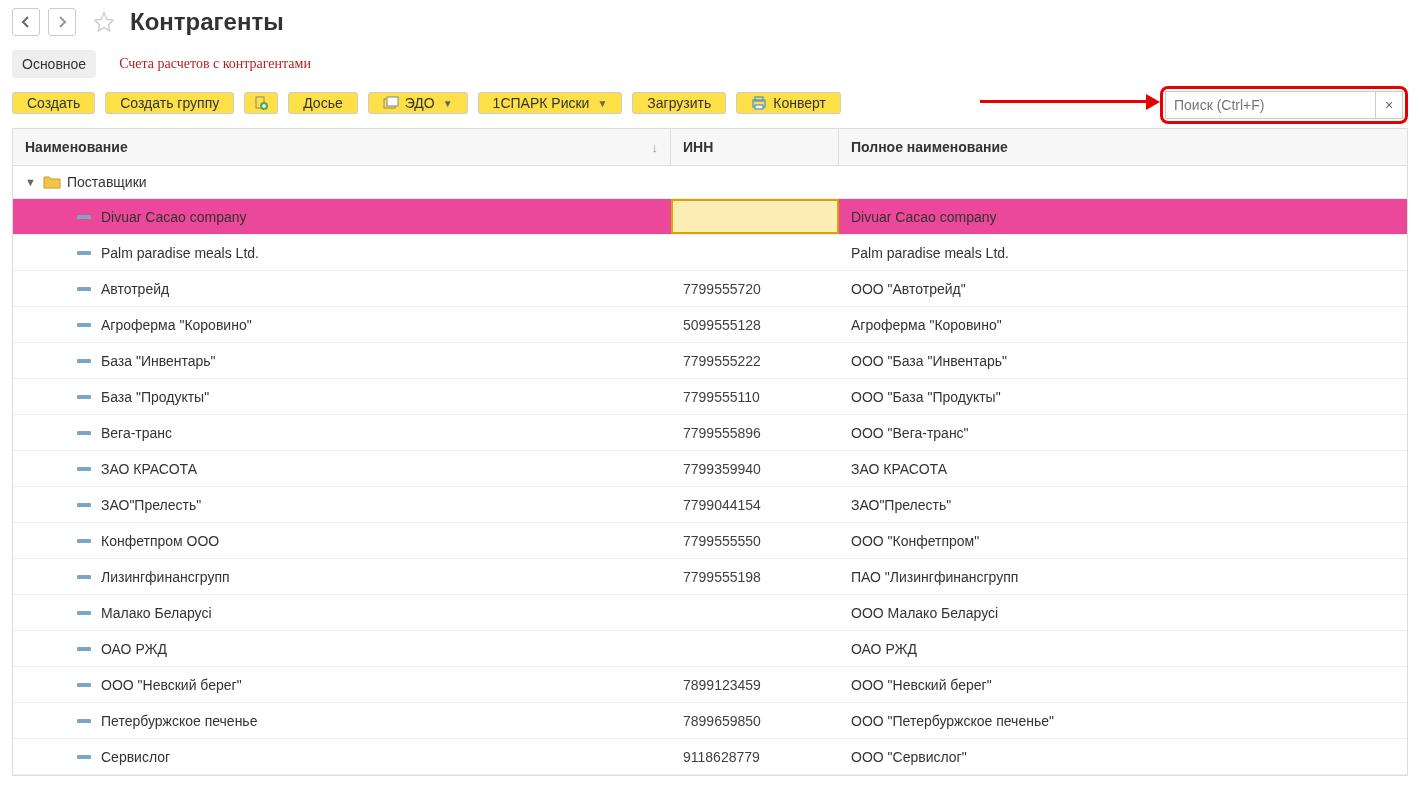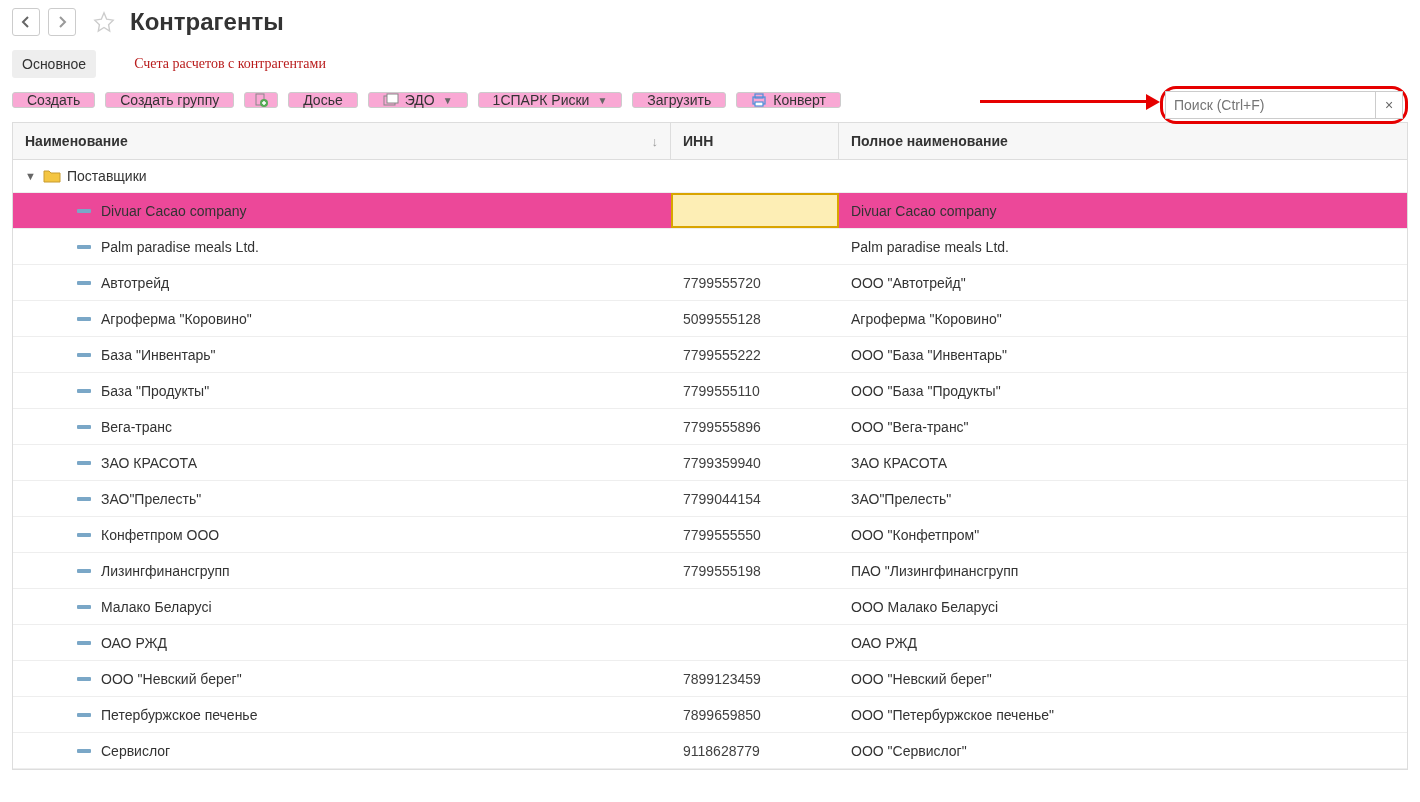--- a/index.html
+++ b/index.html
@@ -1,32 +1,32 @@
 <!DOCTYPE html>
 <html><head>
 <meta charset="utf-8">
 <style>
 * { box-sizing: border-box; margin: 0; padding: 0; }
 body { font-family: Arial, sans-serif; font-size: 14px; color: #333; background: #fff; width: 1420px; }
 .top-bar { display: flex; align-items: flex-start; padding: 8px 12px; gap: 8px; }
 .nav-btn { width: 28px; height: 28px; border: 1px solid #ccc; background: #fff; border-radius: 3px; display: flex; align-items: center; justify-content: center; cursor: pointer; font-size: 16px; color: #666; }
 .star-icon { width: 28px; height: 28px; display: flex; align-items: center; justify-content: center; color: #ccc; font-size: 22px; margin-left: 6px; }
 .page-title { font-size: 24px; color: #333; margin-left: 4px; }
-.tabs { display: flex; align-items: center; padding: 6px 12px; gap: 28px; }
+.tabs { display: flex; align-items: center; padding: 6px 12px; gap: 13px; }
 .tab { padding: 6px 10px; cursor: pointer; }
 .tab.active { background: #eee; border-radius: 3px; }
 .tab.link { color: #b91c1c; font-family: Liberation Serif, serif; }
 .toolbar { display: flex; align-items: center; padding: 8px 12px; gap: 10px; position: relative; }
-.btn { height: 16px; padding: 0 14px; border: 1px solid #ccc; background: #f9a8d4; border-radius: 3px; cursor: pointer; font-size: 14px; color: #333; display: inline-flex; align-items: center; gap: 6px; }
+.btn { height: 22px; padding: 0 14px; border: 1px solid #ccc; background: #fde047; border-radius: 3px; cursor: pointer; font-size: 14px; color: #333; display: inline-flex; align-items: center; gap: 6px; }
 .btn.icon-only { width: 34px; padding: 0; justify-content: center; }
 .dropdown-caret { font-size: 10px; color: #666; margin-left: 2px; }
 .toolbar-spacer { flex: 1; }
 .arrow-line { position: absolute; left: 980px; top: 16px; width: 175px; height: 3px; background: #e60000; }
 .arrow-head { position: absolute; left: 1146px; top: 10px; width: 0; height: 0; border-top: 8px solid transparent; border-bottom: 8px solid transparent; border-left: 14px solid #e60000; }
-.search-wrap { position: absolute; right: 12px; top: 2px; border: 3px solid #e60000; border-radius: 16px; padding: 2px; display: flex; align-items: center; }
+.search-wrap { position: absolute; right: 12px; top: 2px; border: 3px solid #e60000; border-radius: 8px; padding: 2px; display: flex; align-items: center; }
 .search-input { width: 210px; height: 28px; border: 1px solid #ccc; border-right: none; padding: 0 8px; font-size: 14px; color: #999; outline: none; }
 .search-clear { width: 28px; height: 28px; border: 1px solid #ccc; background: #fff; display: flex; align-items: center; justify-content: center; cursor: pointer; color: #666; font-size: 14px; }
 .table { width: calc(100% - 24px); margin: 6px 12px 0; border: 1px solid #ddd; border-collapse: collapse; }
 .thead { display: flex; background: #f7f7f7; border-bottom: 1px solid #ddd; font-weight: bold; }
 .th { padding: 10px 12px; font-size: 14px; color: #333; display: flex; align-items: center; }
 .th.name { width: 658px; border-right: 1px solid #ddd; justify-content: space-between; }
 .th.inn { width: 168px; border-right: 1px solid #ddd; }
 .th.full { flex: 1; }
 .sort-arrow { color: #999; font-size: 13px; }
 .tbody { }

